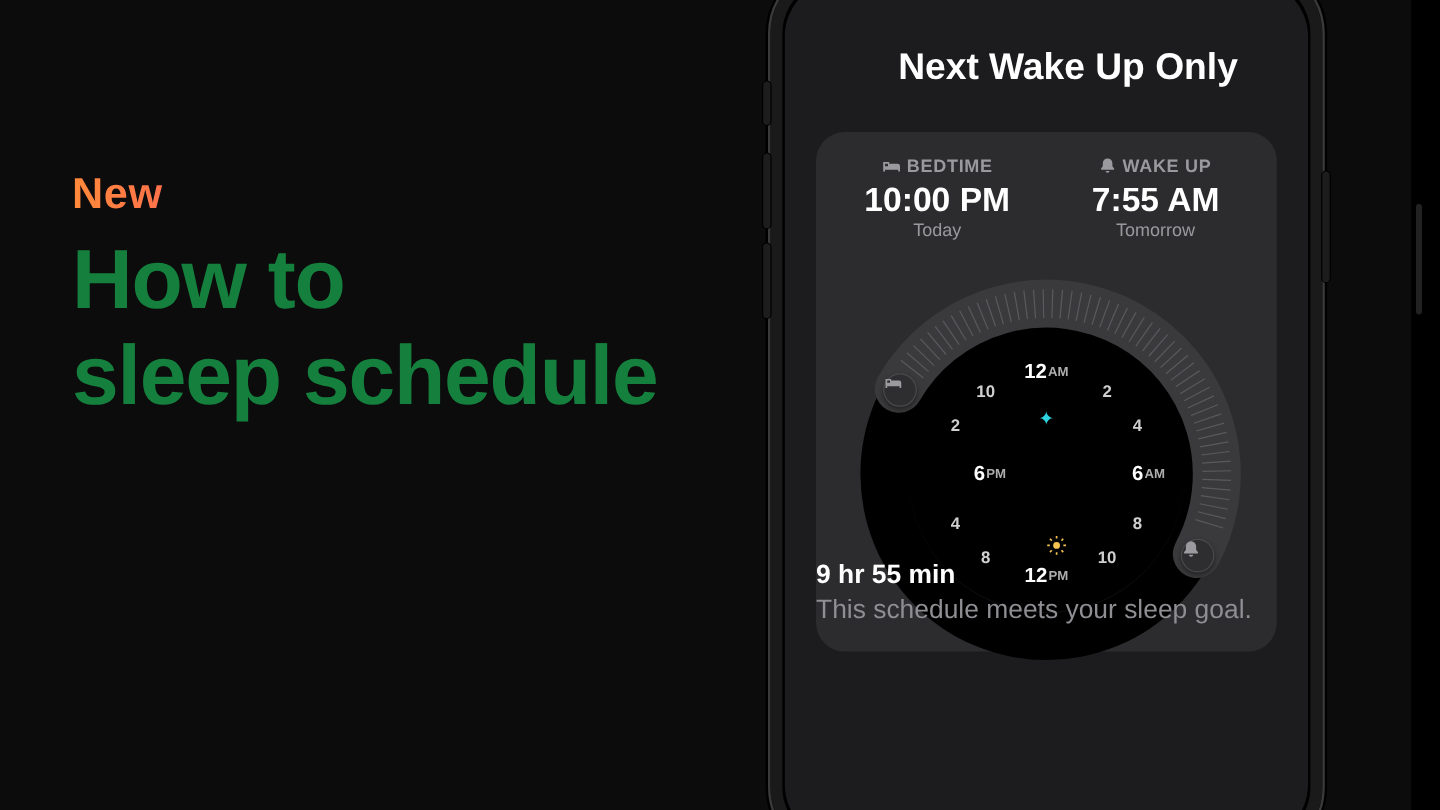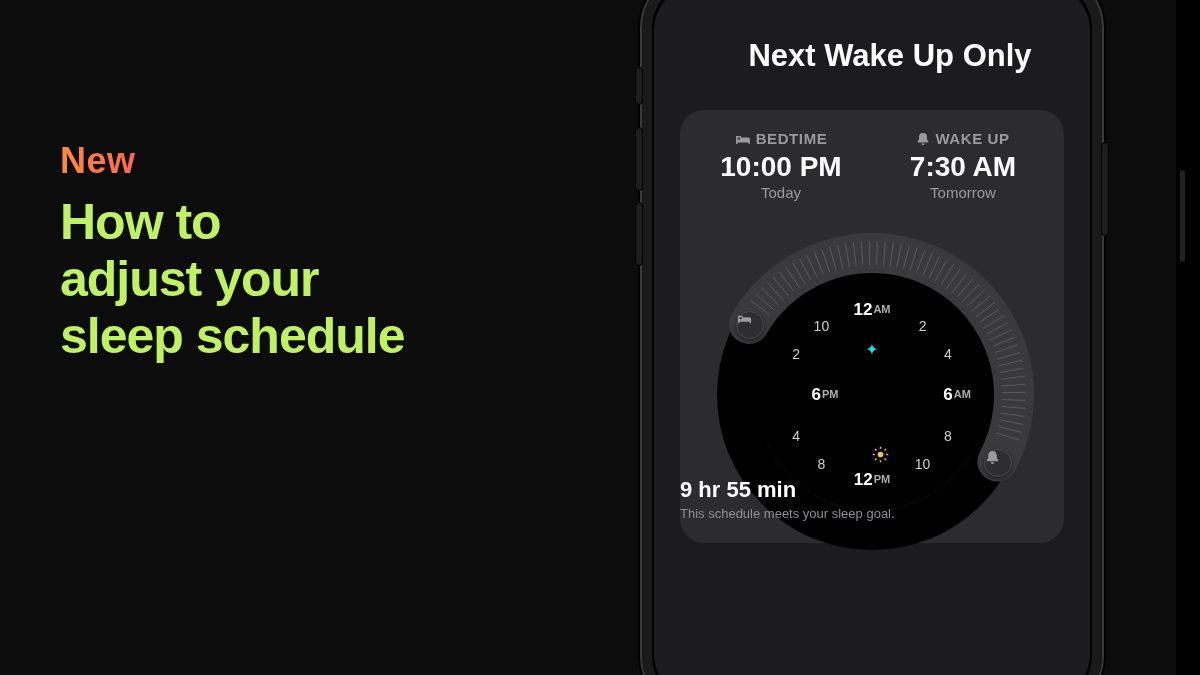--- a/index.html
+++ b/index.html
@@ -3,21 +3,21 @@
 <meta charset="utf-8">
 <style>
   html,body{margin:0;padding:0;width:1200px;height:675px;background:#0c0c0c;font-family:-apple-system,"SF Pro Display","Helvetica Neue",Helvetica,Arial,sans-serif;overflow:hidden;}
   .stage{position:relative;width:1200px;height:675px;}
 
   
   .promo{position:absolute;left:60px;top:140px;}
   .promo-tag{font-size:36px;font-weight:700;letter-spacing:.5px;
     background:linear-gradient(90deg,#ff8a3a 0%,#ff4b66 40%,#ef2dcd 80%);
     -webkit-background-clip:text;background-clip:text;color:transparent;}
-  .promo-title{margin-top:12px;font-size:50px;line-height:1.14;font-weight:700;color:#bef264;letter-spacing:-1px;}
+  .promo-title{margin-top:12px;font-size:70px;line-height:1.14;font-weight:700;color:#15803d;letter-spacing:-1px;}
 
   
   .phone{position:absolute;left:640px;top:-30px;width:460px;height:740px;border-radius:58px;background:#000;
     border:2px solid #3a3a3a;box-shadow:inset 0 0 0 10px #1a1a1a,0 0 0 2px #000;}
   .side-btn{position:absolute;background:#1d1d1d;border:1px solid #000;border-radius:4px;}
   .sb-left1{left:-7px;top:95px;width:6px;height:36px;}
   .sb-left2{left:-7px;top:155px;width:6px;height:62px;}
   .sb-left3{left:-7px;top:230px;width:6px;height:62px;}
   .sb-right{right:-7px;top:170px;width:6px;height:92px;}
   .screen{position:absolute;left:12px;right:12px;top:12px;bottom:12px;border-radius:46px;background:#1c1c1e;overflow:hidden;}
@@ -34,46 +34,45 @@
   .col-day{color:#9a9a9e;font-size:15px;margin-top:1px;}
 
   
   .dial-wrap{position:absolute;left:0;right:0;top:120px;display:flex;justify-content:center;}
   .dial{position:relative;width:330px;height:330px;}
   .dial svg{position:absolute;left:0;top:0;}
   .inner-face{position:absolute;left:50px;top:50px;width:230px;height:230px;border-radius:50%;background:#000000;
     box-shadow:0 2px 10px rgba(0,0,0,.4) inset,0 1px 0 rgba(255,255,255,.05);}
   .hour-label{position:absolute;color:#fff;font-size:17px;font-weight:600;text-align:center;transform:translate(-50%,-50%);}
   .sub{font-size:11px;font-weight:700;color:#aeaeae;vertical-align:2px;margin-left:1px;}
-  .tk{position:absolute;color:#cfcfcf;font-size:14px;text-align:center;transform:translate(-50%,-50%);}
+  .tk{position:absolute;color:#cfcfcf;font-size:14px;text-align:center;transform:translate(-50%,-50%);font-weight:bold;}
   .stars{position:absolute;left:50%;top:30%;transform:translate(-50%,-50%);color:#2dd4e0;font-size:16px;}
   .sun{position:absolute;left:50%;top:72%;transform:translate(-50%,-50%);color:#f7c350;font-size:16px;}
 
   .hand{position:absolute;width:26px;height:26px;border-radius:50%;background:#2e2e31;border:1px solid #4a4a4d;
     display:flex;align-items:center;justify-content:center;box-shadow:0 2px 4px rgba(0,0,0,.45);}
   .hand svg{width:15px;height:15px;fill:#9b9b9f;}
 
   .footer{position:absolute;left:0;right:0;bottom:22px;text-align:left;}
   .dur{color:#fff;font-size:22px;font-weight:600;}
-  .goal{color:#8e8e93;font-size:13px;margin-top:3px;}
+  .goal{color:#8e8e93;font-size:22px;margin-top:3px;}
 
   .edge-band{position:absolute;top:0;width:24px;height:675px;background:#000;}
   .eb-r{right:0;}
   .eb-r::after{content:"";position:absolute;left:4px;top:170px;width:5px;height:92px;border-radius:3px;background:#222;}
 </style>
 </head>
 <body>
 
 <div class="stage">
 
   <div class="promo">
     <div class="promo-tag">New</div>
     <div class="promo-title">
       <div>How to</div>
-      <div>adjust your</div>
       <div>sleep schedule</div>
     </div>
   </div>
 
   <div class="phone">
     <div class="side-btn sb-left1"></div>
     <div class="side-btn sb-left2"></div>
     <div class="side-btn sb-left3"></div>
     <div class="side-btn sb-right"></div>
 
@@ -96,21 +95,21 @@
             <div class="col-day">Today</div>
           </div>
           <div class="col">
             <div class="col-label">
               <span class="ico">
                 <svg width="14" height="14" viewBox="0 0 14 14">
                     <path fill="#9a9a9e" d="M7 1a4 4 0 0 0-4 4v2.5L1.7 9.3a.7.7 0 0 0 .5 1.2h9.6a.7.7 0 0 0 .5-1.2L11 7.5V5a4 4 0 0 0-4-4zm0 12a1.7 1.7 0 0 0 1.7-1.5H5.3A1.7 1.7 0 0 0 7 13z"></path>
                   </svg>
               </span><span>WAKE UP</span>
             </div>
-            <div class="col-time">7:30 AM</div>
+            <div class="col-time">7:55 AM</div>
             <div class="col-day">Tomorrow</div>
           </div>
         </div>
 
         <div class="dial-wrap">
           <div class="dial">
             <svg width="330" height="330" viewBox="0 0 330 330">
               <circle cx="165" cy="165" r="155" fill="#000"></circle>
               <g id="arc-group">
                   <path d="M 42.02439266260971 93.99999999999999 A 142 142 0 0 1 290.3785581859676 231.6649619155965" fill="none" stroke="#3a3a3c" stroke-width="40" stroke-linecap="round"></path>

